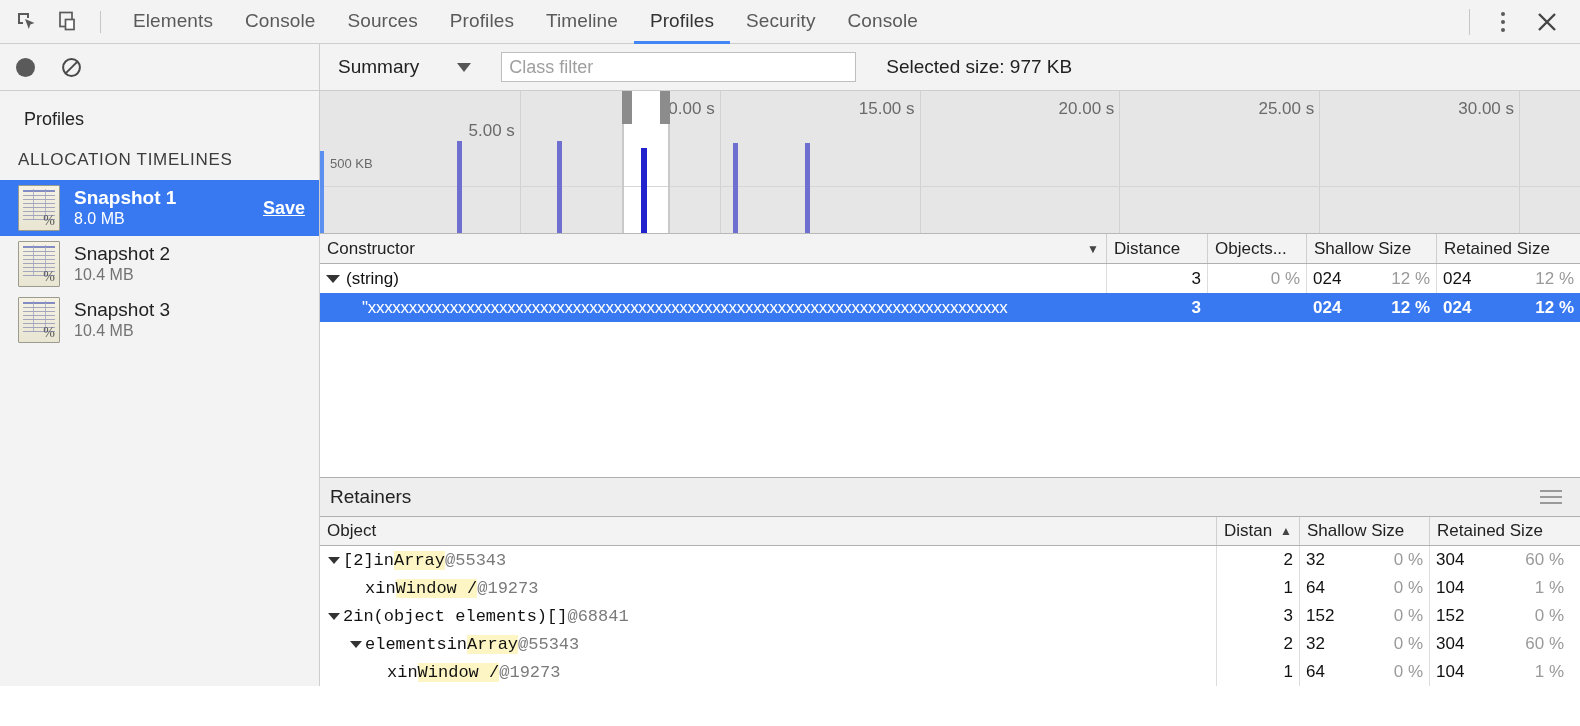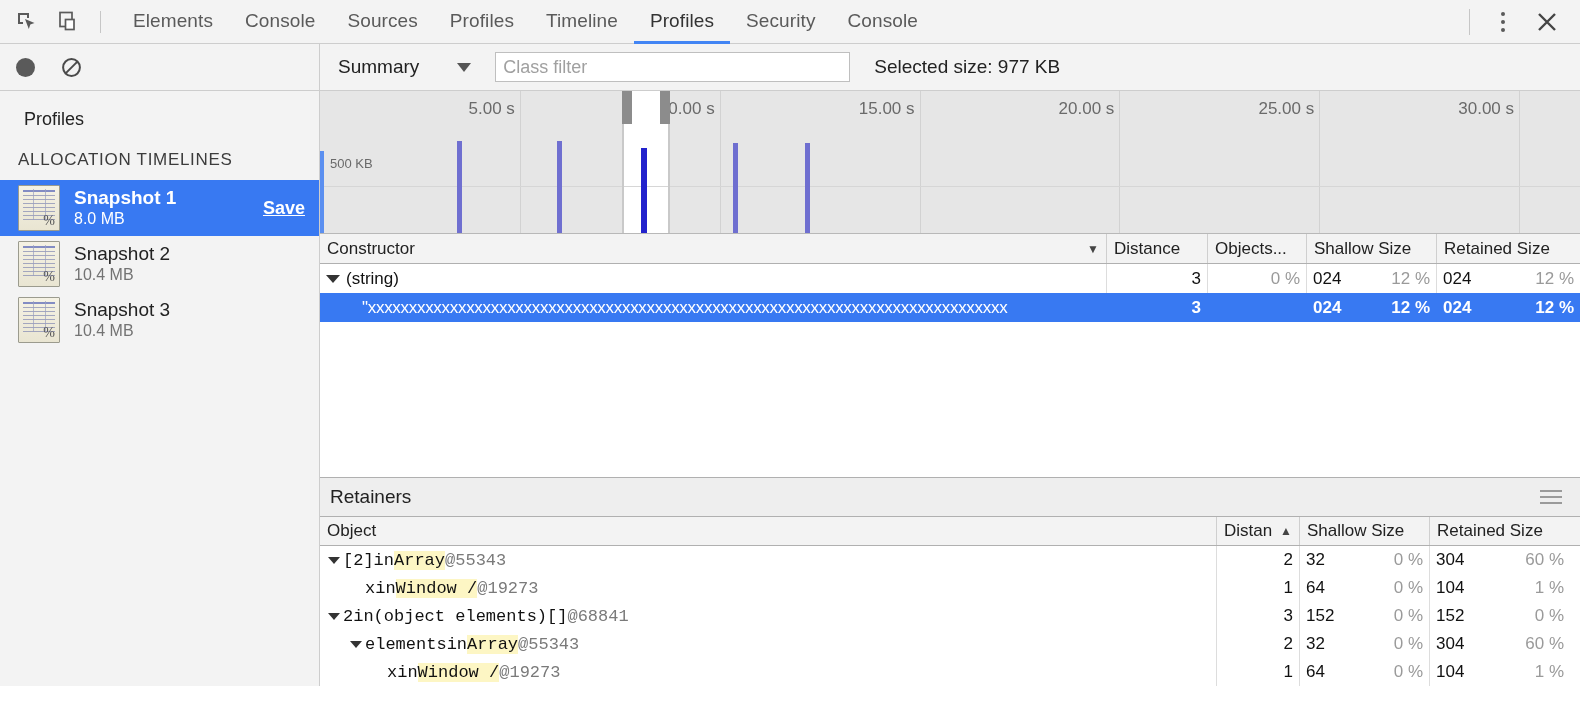--- a/index.html
+++ b/index.html
@@ -84,21 +84,21 @@
   .snap-save {
     font-size: 18px; color: #fff; text-decoration: underline; cursor: pointer;
     font-weight: bold; padding-left: 6px;
   }
 
   
   .main { flex: 1; display: flex; flex-direction: column; min-width: 0; background: #fff; }
   .filterbar {
     height: 47px; min-height: 47px; background: #f3f3f3;
     border-bottom: 1px solid #cdcdcd; display: flex; align-items: center;
-    padding: 0 8px 0 18px; gap: 10px;
+    padding: 0 8px 0 18px; gap: 16px;
   }
   .fb-select { display: flex; align-items: center; gap: 38px; cursor: pointer; padding-right: 14px; }
   .fb-select-label { font-size: 19px; color: #222; }
   .caret { width: 0; height: 0; border-left: 7px solid transparent; border-right: 7px solid transparent;
            border-top: 9px solid #555; }
   .class-filter {
     width: 355px; height: 30px; background: #fff; border: 1px solid #bfbfbf;
     font-size: 18px; color: #222; padding: 0 7px; font-family: "Liberation Sans", sans-serif;
     outline: none;
   }
@@ -337,21 +337,21 @@
           <span class="caret"></span>
         </div>
         <input class="class-filter" type="text" placeholder="Class filter" value="" style="">
         <span class="sel-size">Selected size: 977 KB</span>
       </div>
 
       <div class="overview">
           <div class="ov-window" style="left: 301.76px; width: 47.9619px;"></div>
         <div class="ov-ruler" id="ruler">
             <div class="ov-tick" style="left: 199.841px;"></div>
-            <div class="ov-tick-lbl" style="left: 199.841px;">5.00 s</div>
+            <div class="ov-tick-lbl" style="left: 199.841px; margin-top: 22px;">5.00 s</div>
             <div class="ov-tick" style="left: 399.683px;"></div>
             <div class="ov-tick-lbl" style="left: 399.683px;">10.00 s</div>
             <div class="ov-tick" style="left: 599.524px;"></div>
             <div class="ov-tick-lbl" style="left: 599.524px;">15.00 s</div>
             <div class="ov-tick" style="left: 799.365px;"></div>
             <div class="ov-tick-lbl" style="left: 799.365px;">20.00 s</div>
             <div class="ov-tick" style="left: 999.206px;"></div>
             <div class="ov-tick-lbl" style="left: 999.206px;">25.00 s</div>
             <div class="ov-tick" style="left: 1199.05px;"></div>
             <div class="ov-tick-lbl" style="left: 1199.05px;">30.00 s</div>

